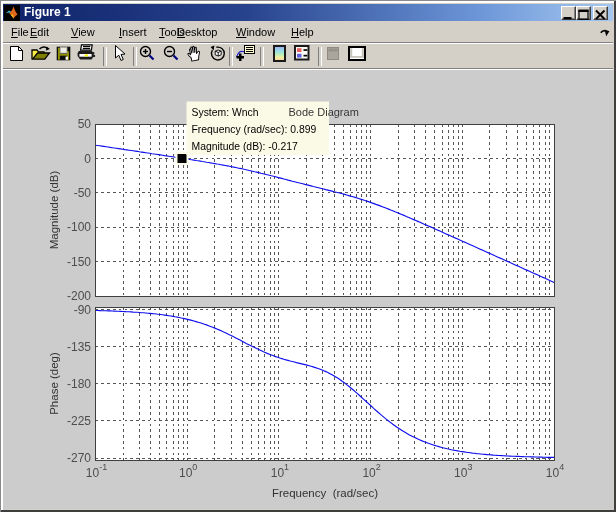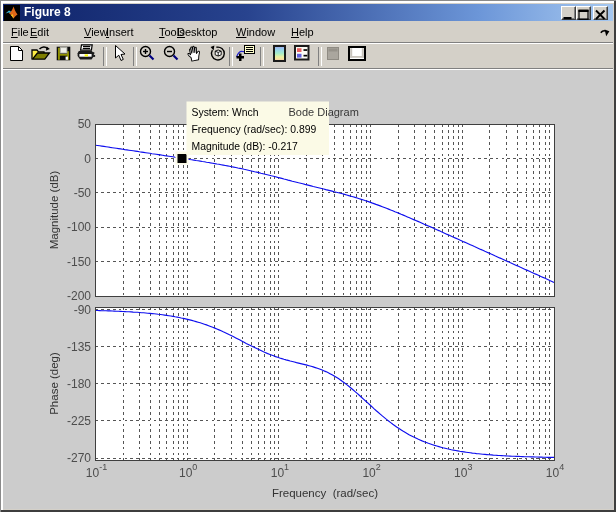--- a/index.html
+++ b/index.html
@@ -49,36 +49,36 @@
     <div id="f-right1" class="abs"></div>
   <div id="f-bot2" class="abs"></div>
     <div id="f-right2" class="abs"></div>
   <div id="tbar" class="abs"></div>
   <svg id="ticon" class="abs" viewBox="0 0 16 16" xmlns="http://www.w3.org/2000/svg">
     <rect width="16" height="16" fill="#000000"></rect>
     <path d="M1.5 8.5 L5 5.5 L7.5 7 L9 4 L6.5 8 L4.5 7.5 Z" fill="#3ab6d8"></path>
     <path d="M9.5 1.5 C10.5 4 11 6 13.5 9.5 C11.5 11 10.5 12 9.5 13.5 C8 11 7.5 10 5 8.5 C7 7 8.5 5 9.5 1.5 Z" fill="#e06818"></path>
     <path d="M9.5 13.5 C8.7 12.2 8.2 11.3 6.8 10.2 L8.5 9 C9.3 10.5 9.5 11.8 9.5 13.5 Z" fill="#f0c020"></path>
   </svg>
-  <div id="ttext" class="abs">Figure 8</div>
+  <div id="ttext" class="abs">Figure 1</div>
   <div id="b-min" class="abs wbtn"><svg width="13" height="12" viewBox="0 0 13 12">
         <rect x="1.5" y="8" width="8" height="2.2" fill="#000"></rect>
       </svg></div>
   <div id="b-max" class="abs wbtn"><svg width="13" height="12" viewBox="0 0 13 12">
         <rect x="2" y="1.3" width="9" height="9" fill="none" stroke="#000" stroke-width="1.2"></rect>
         <rect x="1.5" y="0.8" width="10" height="2.2" fill="#000"></rect>
       </svg></div>
   <div id="b-cls" class="abs wbtn"><svg width="13" height="12" viewBox="0 0 13 12">
         <path d="M2 1.5 L10.5 10 M10.5 1.5 L2 10" stroke="#000" stroke-width="1.9" fill="none"></path>
       </svg></div>
   <div id="menu" class="abs">
     <span style="left:8px"><u>F</u>ile</span>
     <span style="left:27px"><u>E</u>dit</span>
-    <span style="left:81px"><u>V</u>iew</span>
-    <span style="left:103px"><u>I</u>nsert</span>
+    <span style="left:68px"><u>V</u>iew</span>
+    <span style="left:116px"><u>I</u>nsert</span>
     <span style="left:156px"><u>T</u>ools</span>
     <span style="left:174px"><u>D</u>esktop</span>
     <span style="left:233px"><u>W</u>indow</span>
     <span style="left:288px"><u>H</u>elp</span>
     <svg style="position:absolute;left:597px;top:7px" width="10" height="9" viewBox="0 0 10 9">
       <path d="M0.8 4.8 C2.2 2.8 3.6 2.2 5.6 3.0" fill="none" stroke="#000" stroke-width="1.5"></path>
       <path d="M4.6 1.4 L9.4 3.2 L6.2 8.2 Z" fill="#000"></path>
     </svg>
   </div>
   <div id="msep1" class="abs"></div>

